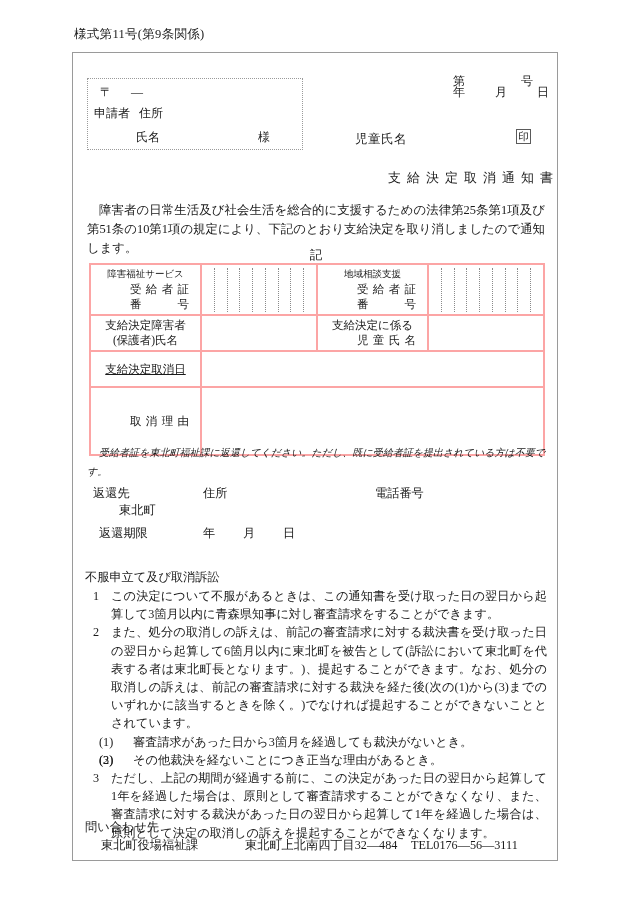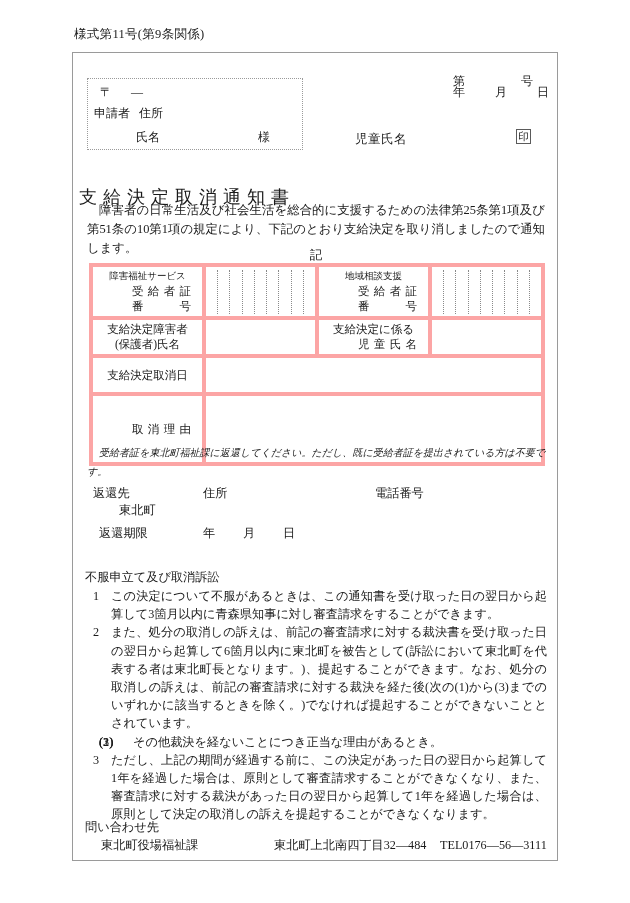--- a/index.html
+++ b/index.html
@@ -123,24 +123,24 @@
     border: 1px solid #5a5a5a;
     font-size: 10.5px;
     line-height: 14px;
     text-align: center;
     box-sizing: border-box;
   }
 
   .title {
     position: absolute;
     left: 0;
-    top: 132px;
+    top: 116px;
     width: 486px;
-    text-align: left;
-    font-size: 18px;
+    text-align: right;
+    font-size: 13px;
     letter-spacing: 6px;
     text-indent: 6px;
   }
 
   .lead {
     position: absolute;
     left: 14px;
     top: 148px;
     width: 458px;
     font-size: 12.4px;
@@ -161,21 +161,21 @@
   
   table.grid {
     position: absolute;
     left: 16px;
     top: 210px;
     width: 456px;
     border-collapse: collapse;
     font-size: 11.5px;
   }
   table.grid td {
-    border: 4px solid #fca5a5;
+    border: 2px solid #fca5a5;
     padding: 0;
     vertical-align: middle;
   }
   .lbl-cell {
     width: 103px;
     text-align: center;
     padding: 2px 3px !important;
     line-height: 15px;
   }
   .lbl-small {
@@ -198,21 +198,21 @@
     display: flex;
     height: 44px;
   }
   .num-inner span {
     flex: 1 1 0;
     border-right: 1px dotted #8a8a8a;
   }
   .num-inner span:last-child { border-right: none; }
   .val-cell { height: 25px; }
   .row-name td { height: 26px; }
-  .row-date .lbl-cell { height: 30px; }
+  .row-date .lbl-cell { height: 30px; text-decoration: underline; }
   .row-reason .lbl-cell { height: 62px; }
 
   
   .return-note {
     position: absolute;
     left: 14px;
     top: 390px;
     width: 458px;
     font-size: 10px;
     line-height: 19px;
@@ -294,21 +294,21 @@
     white-space: nowrap;
   }
   .contact-row {
     position: absolute;
     left: 28px;
     top: 784px;
     font-size: 12.2px;
     white-space: nowrap;
   }
   .contact-row .c1 { display: inline-block; width: 144px; }
-  .contact-row .c2 { display: inline-block; width: 166px; margin-left: 29px; }
+  .contact-row .c2 { display: inline-block; width: 166px; }
 </style>
 </head>
 <body>
 
 <div class="page">
 
   <div class="form-no">様式第11号(第9条関係)</div>
 
   <div class="frame">
     <div class="inner">
@@ -421,20 +421,21 @@
         <div class="item">
           <span class="mk">1</span>
           <span>この決定について不服があるときは、この通知書を受け取った日の翌日から起算して3箇月以内に青森県知事に対し審査請求をすることができます。</span>
         </div>
         <div class="item">
           <span class="mk">2</span>
           <span>また、処分の取消しの訴えは、前記の審査請求に対する裁決書を受け取った日の翌日から起算して6箇月以内に東北町を被告として(訴訟において東北町を代表する者は東北町長となります。)、提起することができます。なお、処分の取消しの訴えは、前記の審査請求に対する裁決を経た後(次の(1)から(3)までのいずれかに該当するときを除く。)でなければ提起することができないこととされています。</span>
         </div>
         <div class="sub">
           <span class="mk">(1)</span>
+          <span>審査請求があった日から3箇月を経過しても裁決がないとき。</span>
         </div>
         <div class="sub">
           <span class="mk">(2)</span>
         </div>
         <div class="sub">
           <span class="mk">(3)</span>
           <span>その他裁決を経ないことにつき正当な理由があるとき。</span>
         </div>
         <div class="item">
           <span class="mk">3</span>

